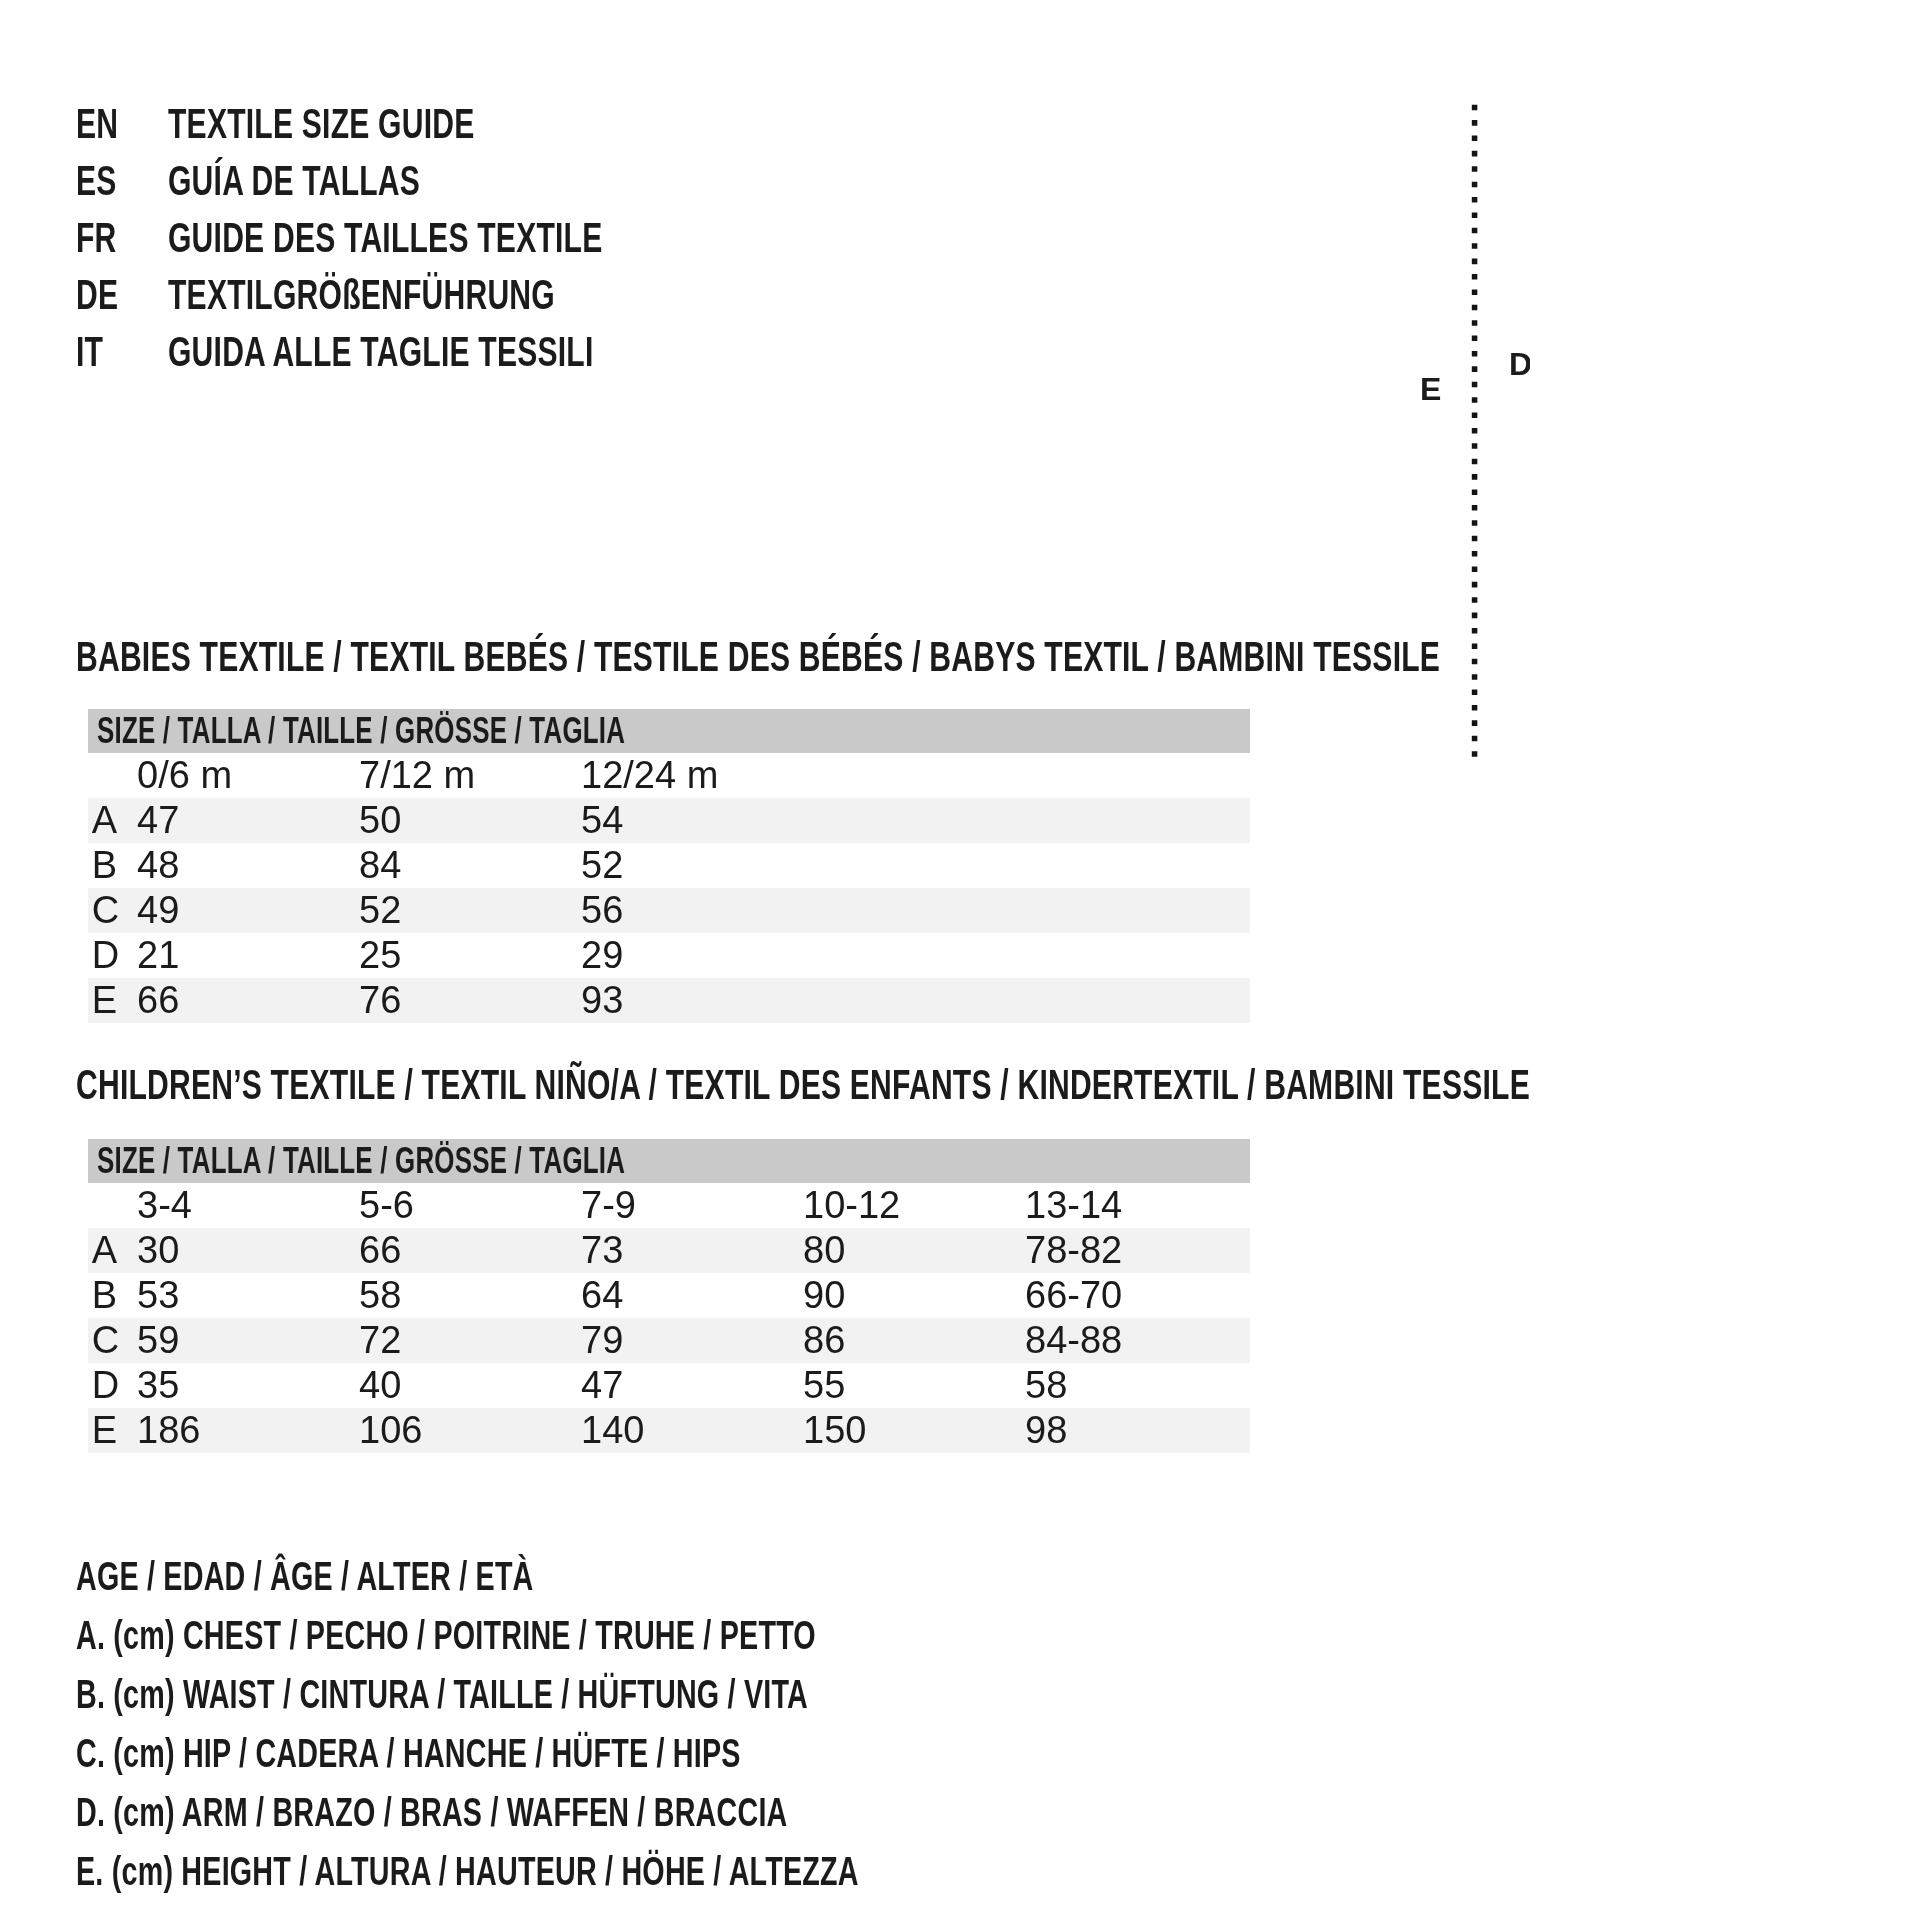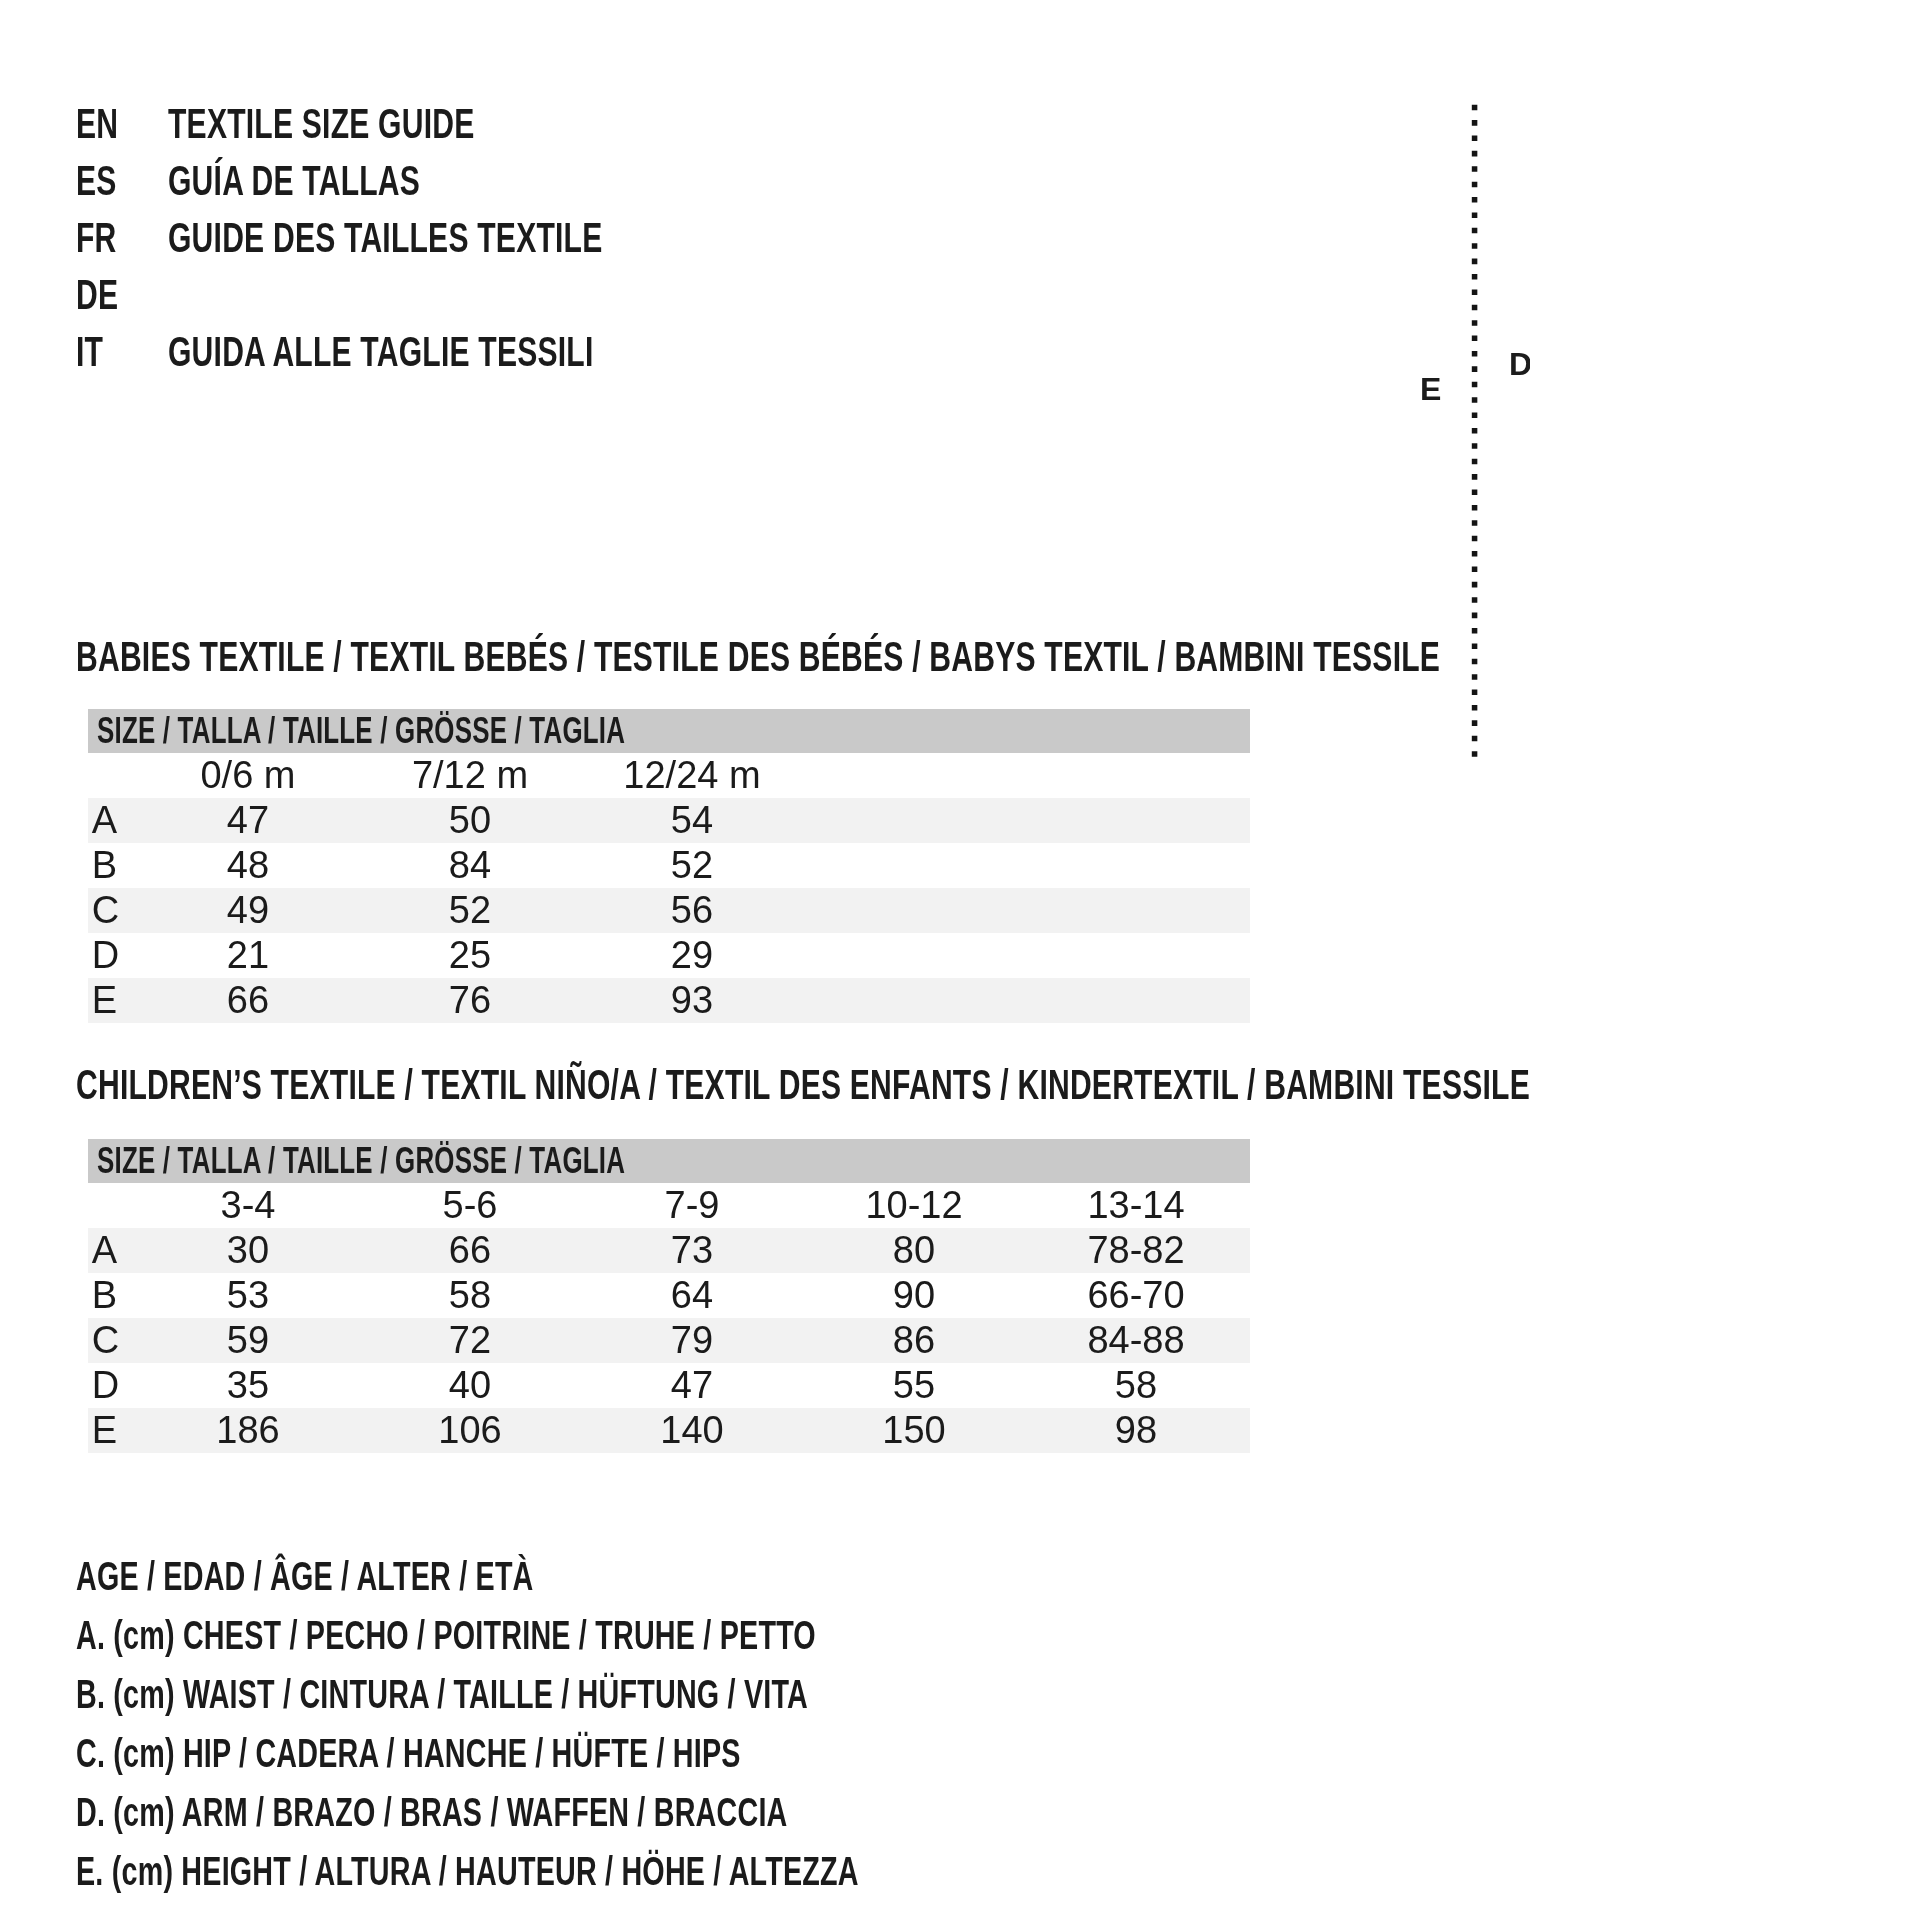--- a/index.html
+++ b/index.html
@@ -31,21 +31,21 @@
 
   
   .sec-title{position:absolute;left:76px;font-size:43px;line-height:43px;}
 
   
   .stable{position:absolute;left:88px;width:1162px;}
   .bar{height:44px;background:var(--bar-gray);display:flex;align-items:center;padding-left:8.6px;font-size:37px;}
   .trow{height:45px;display:flex;align-items:center;font-size:38px;font-weight:400;}
   .trow.shade{background:var(--row-shade);}
   .c-label{width:49px;flex:0 0 49px;padding-left:3.7px;}
-  .c-val{width:222px;flex:0 0 222px;text-align:center;}
+  .c-val{width:222px;flex:0 0 222px;}
 
   
   .legend{position:absolute;left:76px;top:1513px;margin-top:34px;}
   .legend-line{height:59px;display:flex;align-items:center;font-size:41px;}
 </style>
 </head>
 <body>
 
 <div class="page">
 
@@ -57,20 +57,21 @@
     <div class="lang-row">
       <span class="lang-code"><span class="cond">ES</span></span>
       <span class="lang-title"><span class="cond">GUÍA DE TALLAS</span></span>
     </div>
     <div class="lang-row">
       <span class="lang-code"><span class="cond">FR</span></span>
       <span class="lang-title"><span class="cond">GUIDE DES TAILLES TEXTILE</span></span>
     </div>
     <div class="lang-row">
       <span class="lang-code"><span class="cond">DE</span></span>
+      <span class="lang-title"><span class="cond">TEXTILGRÖßENFÜHRUNG</span></span>
     </div>
     <div class="lang-row">
       <span class="lang-code"><span class="cond">IT</span></span>
       <span class="lang-title"><span class="cond">GUIDA ALLE TAGLIE TESSILI</span></span>
     </div>
   </div>
 
   <div class="figure">
     <svg viewBox="0 0 830 1120">
 

